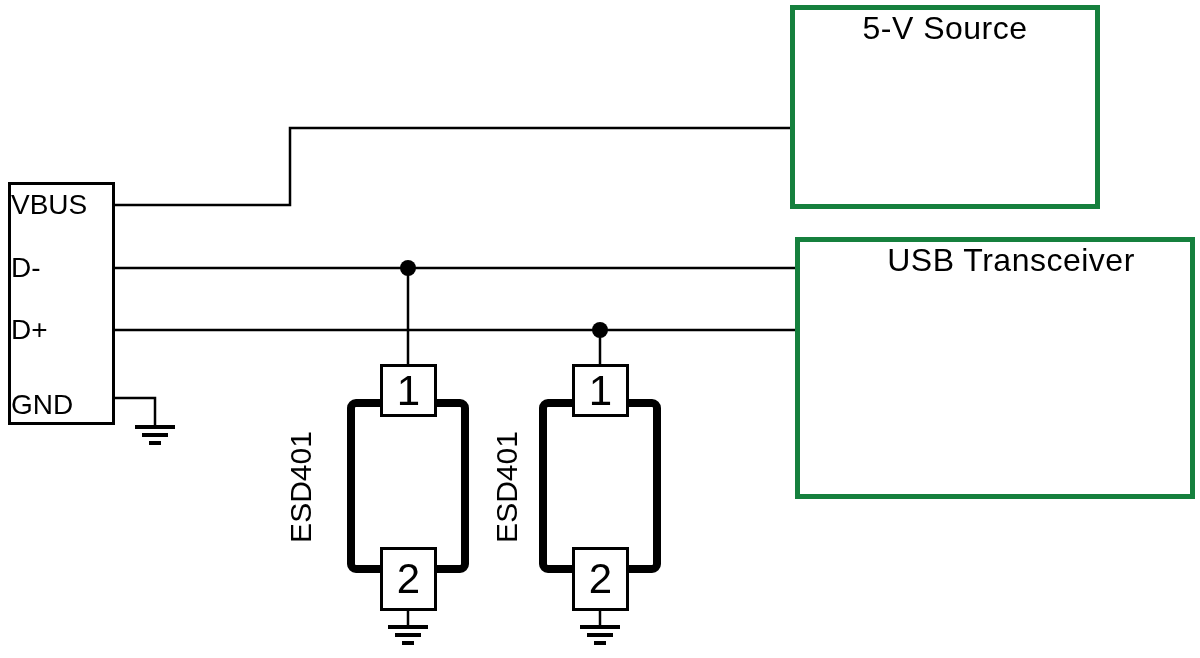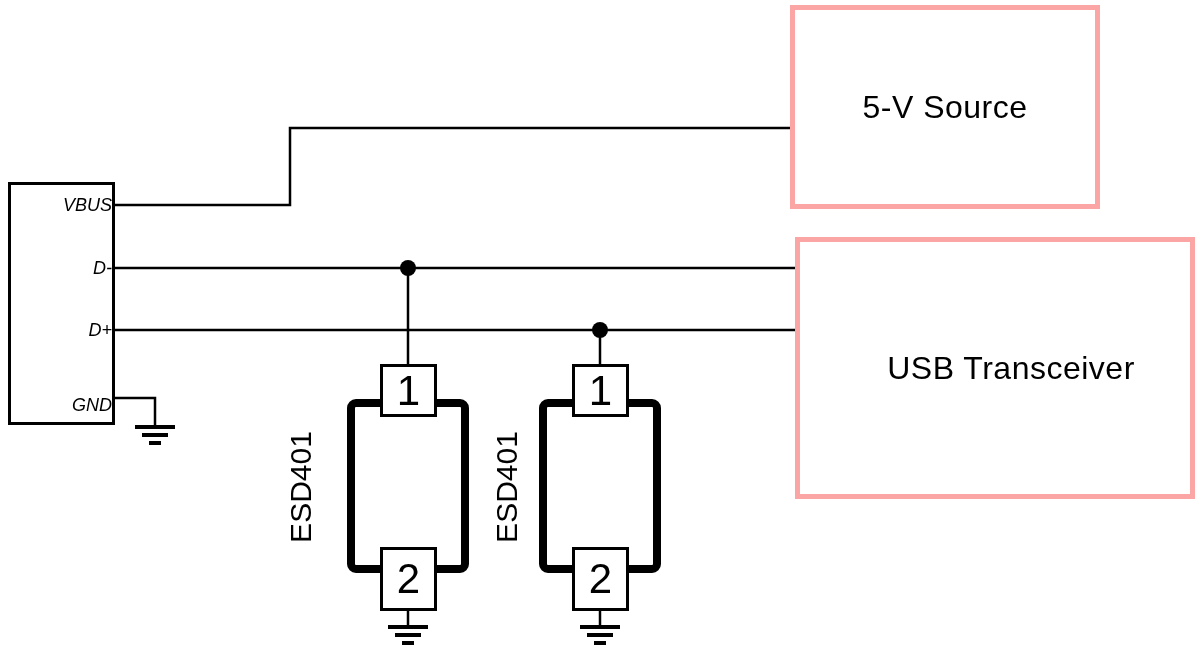--- a/index.html
+++ b/index.html
@@ -6,31 +6,31 @@
   html,body { width:1200px; height:658px; }
   body {
     position:relative;
     background:#ffffff;
     font-family:"Liberation Sans", sans-serif;
     color:#000;
     overflow:hidden;
   }
   svg.wires { position:absolute; left:0; top:0; z-index:1; }
   .box {
-    position:absolute; background:#fff; border:5px solid #fca5a5;
-    display:flex; align-items:center; justify-content:center; z-index:2;
+    position:absolute; background:#fff; border:5px solid #15803d;
+    display:flex; align-items:flex-start; justify-content:center; z-index:2;
   }
   .big-label { font-size:32px; letter-spacing:0.5px; }
   .connector {
     position:absolute; left:8px; top:182px; width:107px; height:243px;
     border:3px solid #000; background:#fff; z-index:2;
   }
   .pin-label {
     position:absolute; left:0; width:100%; height:28px; line-height:28px;
-    text-align:right; font-size:18px;font-style:italic;
+    text-align:left; font-size:28px;
   }
   .pin-box {
     position:absolute; background:#fff; border:3px solid #000;
     display:flex; align-items:center; justify-content:center;
     font-size:42px; z-index:3;
   }
   .esd-label {
     position:absolute; width:160px; height:32px; line-height:32px;
     text-align:center; font-size:30px; transform:rotate(-90deg);
     z-index:2; white-space:nowrap;

